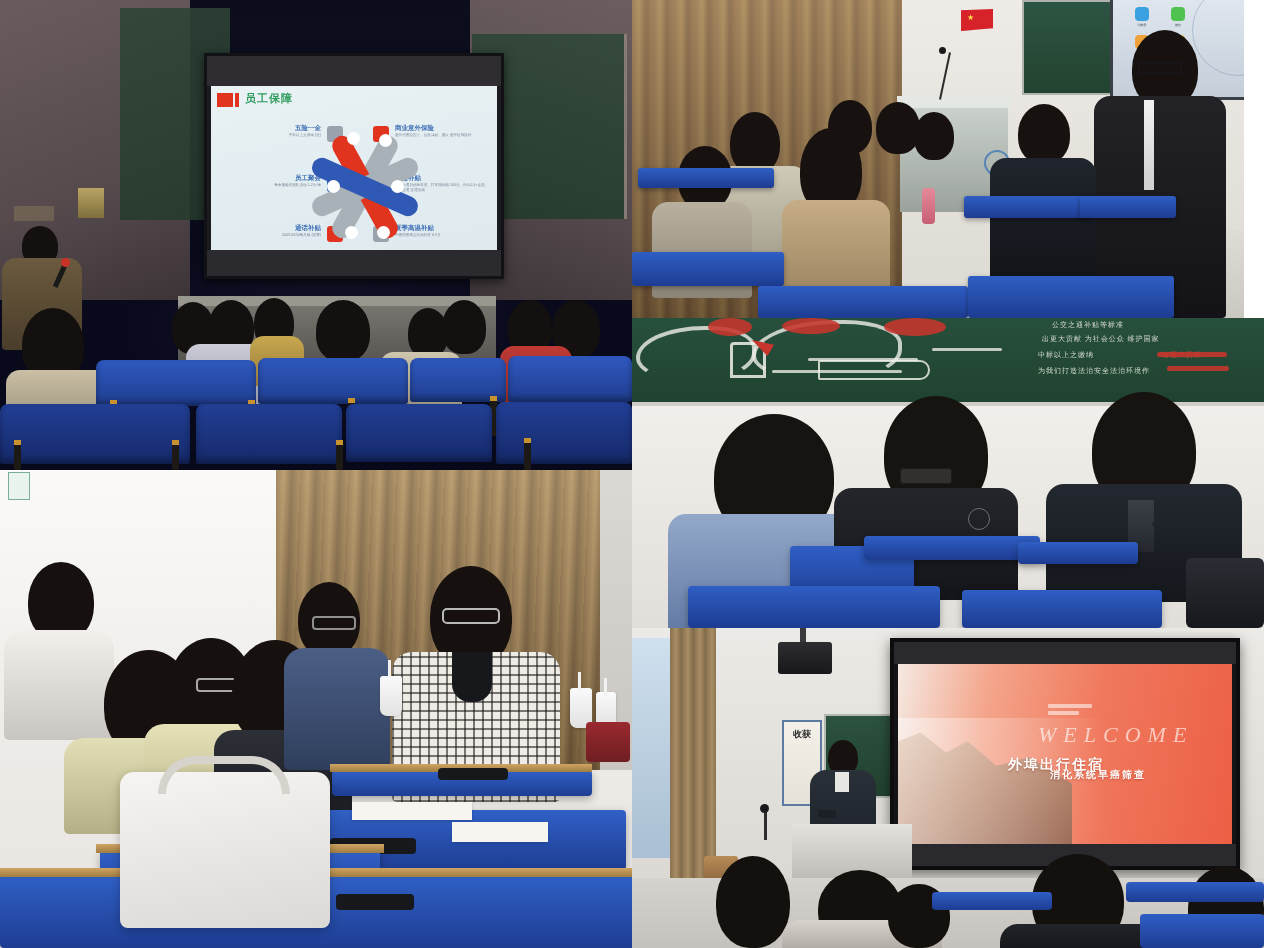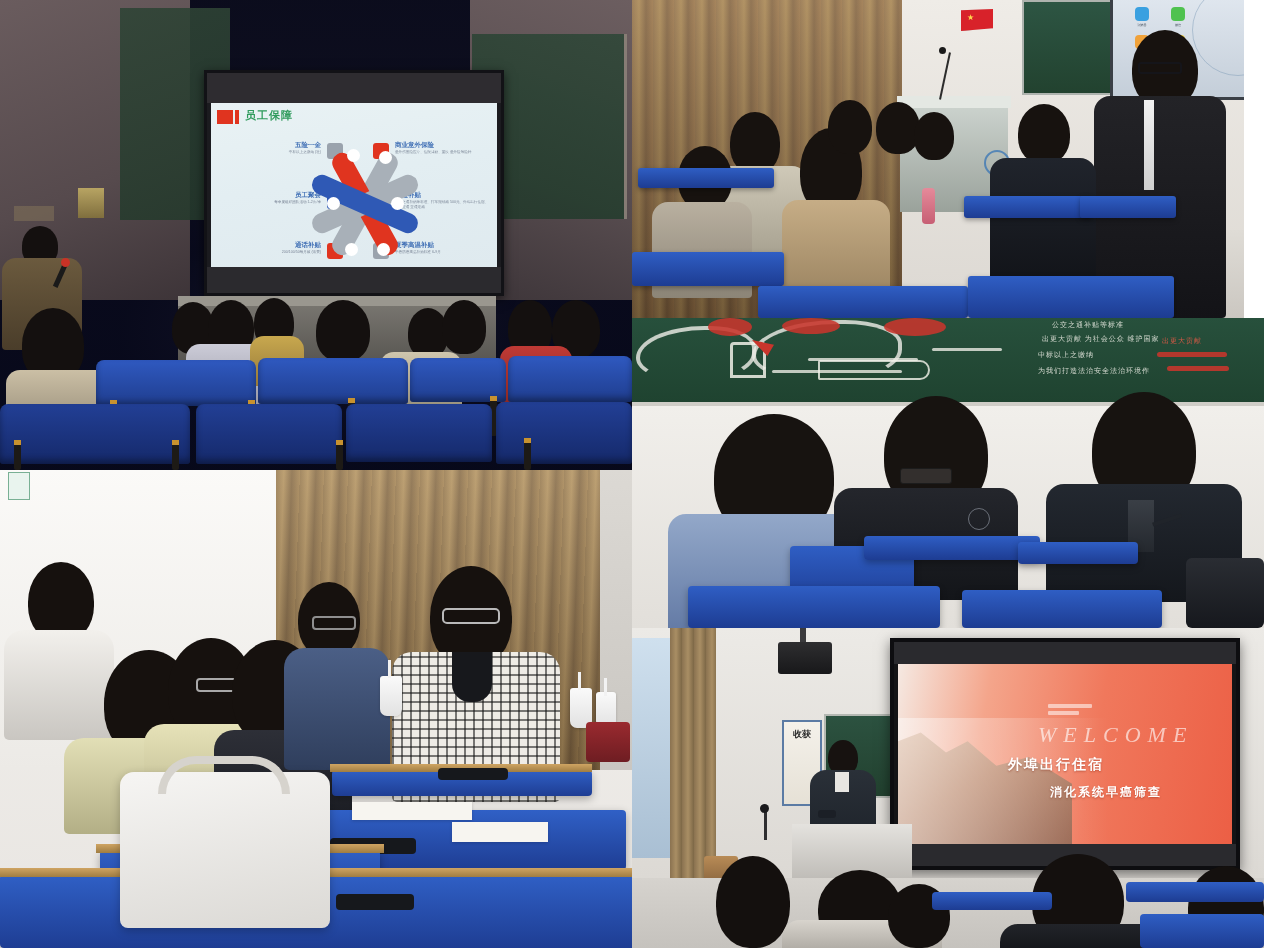--- a/index.html
+++ b/index.html
@@ -26,21 +26,21 @@
   #p1 .chalkboard{ position:absolute; left:120px; top:8px; width:110px; height:212px;
         background:linear-gradient(160deg,#2f4436,#25392c); opacity:.9; }
   #p1 .chalkboard2{ position:absolute; left:472px; top:34px; width:155px; height:185px;
         background:linear-gradient(200deg,#31483a,#243a2c); opacity:.92;
         border-right:3px solid #8a8078; }
   #p1 .poster{ position:absolute; left:78px; top:188px; width:26px; height:30px;
         background:linear-gradient(180deg,#d8c26a,#8f7c3a); opacity:.75; }
   #p1 .poster2{ position:absolute; left:14px; top:206px; width:40px; height:15px;
         background:#7e6f58; opacity:.6; }
   
-  #p1 .screen-frame{ position:absolute; left:204px; top:70px; width:300px; height:226px;
+  #p1 .screen-frame{ position:absolute; left:204px; top:53px; width:300px; height:226px;
         background:#1b1b1f; border:3px solid #121216; box-shadow:0 3px 10px rgba(0,0,0,.6); }
   #p1 .screen-top{ position:absolute; left:0; top:0; width:100%; height:30px; background:#2e2c30; }
   #p1 .screen-bottom{ position:absolute; left:0; bottom:0; width:100%; height:26px; background:#2b2a2e; }
   #p1 .slide{ position:absolute; left:4px; top:30px; right:4px; bottom:26px;
         background:linear-gradient(170deg,#e9f2f4 0%,#e3eef2 45%,#dfeaef 100%); }
   #p1 .slide-redbar{ position:absolute; left:6px; top:7px; width:16px; height:14px; background:#e0341f; }
   #p1 .slide-redbar2{ position:absolute; left:24px; top:7px; width:4px; height:14px; background:#e0341f; }
   #p1 .slide-title{ position:absolute; left:34px; top:5px; font-size:11px; font-weight:bold;
         color:#2f9b5c; letter-spacing:1px; }
   #p1 .slide-col{ position:absolute; width:96px; }
@@ -117,21 +117,21 @@
   #p3{ left:632px; top:318px; width:632px; height:310px;
        background:linear-gradient(180deg,#e8e6e1,#d7d4cf); }
   #p3 .board{ position:absolute; left:0; top:0; width:632px; height:88px;
        background:linear-gradient(180deg,#27503c,#1f4330); border-bottom:4px solid #cfcdc7; }
   #p3 .chalk-swirl{ position:absolute; border:4px solid rgba(236,236,230,.82); border-radius:60% 40% 55% 45%;
        border-bottom-color:transparent; }
   #p3 .chalk-red{ position:absolute; background:#c8352c; border-radius:50%; opacity:.88; }
   #p3 .chalk-line{ position:absolute; height:3px; background:rgba(235,235,228,.8); border-radius:2px; }
   #p3 .chalk-txt{ position:absolute; color:rgba(240,240,232,.85); font-size:7px;
        letter-spacing:1px; font-family:"Liberation Serif", serif; }
-  #p3 .chalk-txt.red{ color:rgba(226,90,70,.92); }
+  #p3 .chalk-txt.red{ color:rgba(226,90,70,.92);margin-top:14px; }
   #p3 .wallp3{ position:absolute; left:0; top:88px; width:632px; height:222px;
        background:linear-gradient(180deg,#f1efeb,#e2dfda); }
   #p3 .desk{ position:absolute; background:linear-gradient(180deg,#2f5ec4,#1d3c92); border-radius:4px;
        box-shadow:0 3px 7px rgba(0,0,0,.3); }
   #p3 .head{ position:absolute; background:#171310; border-radius:50% 50% 45% 45%; }
   #p3 .body{ position:absolute; border-radius:18px 18px 5px 5px; }
   #p3 .glasses{ position:absolute; width:26px; height:8px; border:1.5px solid #1c1c1c;
        border-radius:3px; background:rgba(255,255,255,.12); }
 
   
@@ -196,21 +196,21 @@
   #p5 .canyon-haze{ position:absolute; left:0; top:30%; width:210px; height:70%;
        background:linear-gradient(90deg,rgba(255,255,255,.45),rgba(255,160,130,0)); }
   #p5 .wlogo{ position:absolute; left:150px; top:40px; width:44px; height:16px; }
   #p5 .wlogo div{ height:4px; background:rgba(255,255,255,.55); margin-bottom:3px; border-radius:1px; }
   #p5 .wtext-welcome{ position:absolute; left:140px; top:58px; font-size:22px;
        letter-spacing:7px; color:rgba(255,255,255,.62);
        font-family:"Liberation Serif", serif; font-style:italic; }
   #p5 .wtext1{ position:absolute; left:110px; top:92px; font-size:14px; color:#ffffff;
        font-family:"Liberation Serif", serif; font-weight:bold; letter-spacing:2px;
        text-shadow:0 1px 2px rgba(140,40,20,.5); }
-  #p5 .wtext2{ position:absolute; left:152px; top:120px; font-size:12px; color:#ffffff;
+  #p5 .wtext2{ position:absolute; left:152px; top:104px; font-size:10px; color:#ffffff;
        font-family:"Liberation Serif", serif; font-weight:bold; letter-spacing:2px;
        text-shadow:0 1px 2px rgba(140,40,20,.5); }
   #p5 .speaker-head{ position:absolute; background:#171210; border-radius:50% 50% 45% 45%; }
   #p5 .speaker-body{ position:absolute; background:linear-gradient(180deg,#2a3038,#1a1f26);
        border-radius:16px 16px 4px 4px; }
   #p5 .lectern{ position:absolute; left:160px; top:196px; width:120px; height:64px;
        background:linear-gradient(180deg,#e4e2de,#b9b6b1); }
   #p5 .desk{ position:absolute; background:linear-gradient(180deg,#2f5ec4,#1d3c92); border-radius:4px; }
   #p5 .head{ position:absolute; background:#14100e; border-radius:50% 50% 45% 45%; }
   #p5 .body{ position:absolute; border-radius:18px 18px 5px 5px; }

